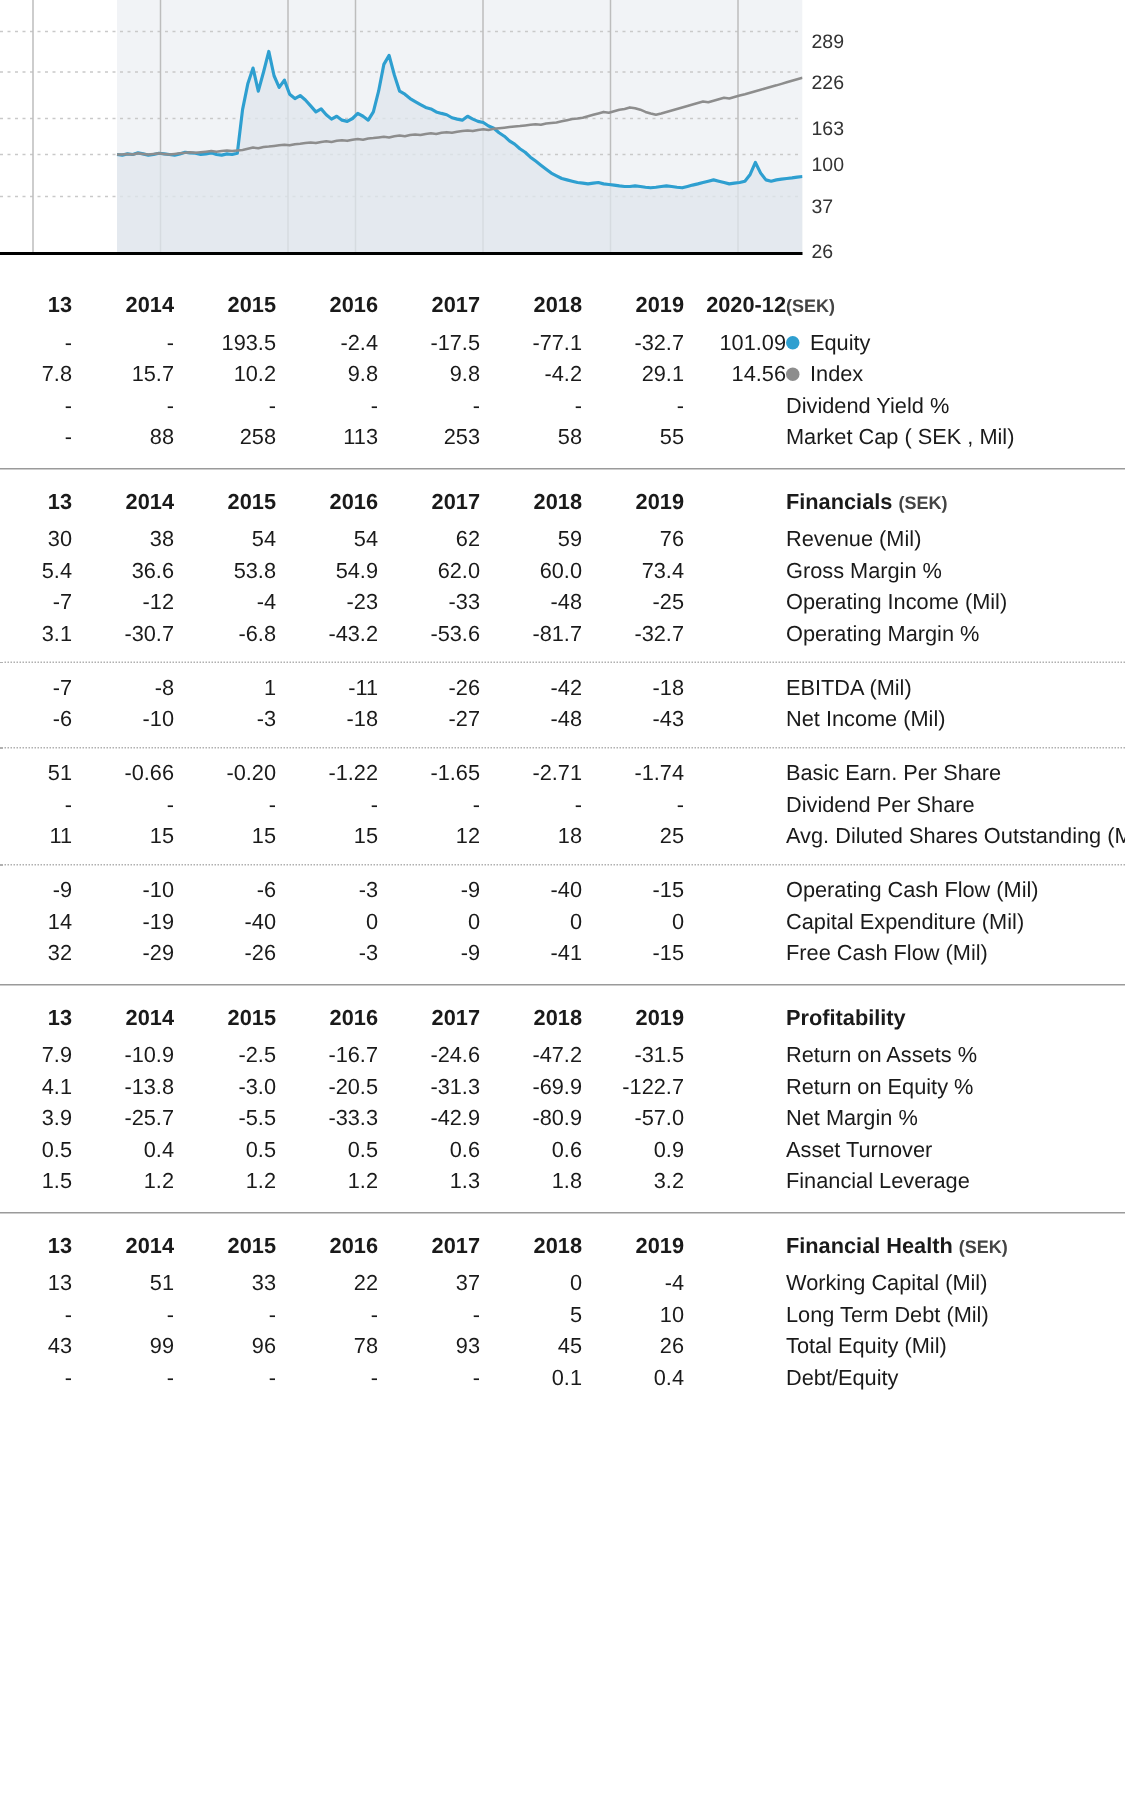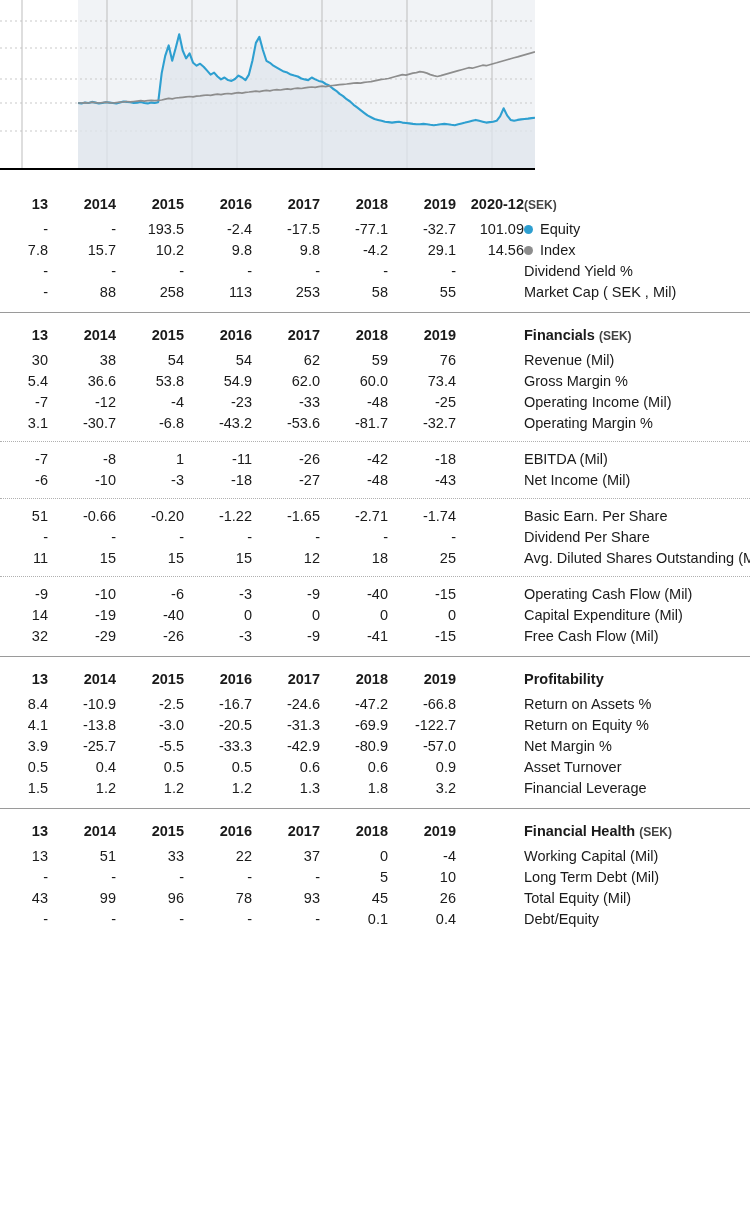--- a/index.html
+++ b/index.html
@@ -152,20 +152,28 @@
           <line x1="237" x2="237" y1="0" y2="168" stroke="#bdbdbd" stroke-width="1"></line>
           <line x1="322" x2="322" y1="0" y2="168" stroke="#bdbdbd" stroke-width="1"></line>
           <line x1="407" x2="407" y1="0" y2="168" stroke="#bdbdbd" stroke-width="1"></line>
           <line x1="492" x2="492" y1="0" y2="168" stroke="#bdbdbd" stroke-width="1"></line>
           <path d="M78.0 103.0 L81.5 103.4 L85.0 102.6 L88.5 103.0 L92.0 101.9 L95.4 102.6 L98.9 103.4 L102.4 103.0 L105.9 102.2 L109.4 102.6 L112.9 103.0 L116.4 103.4 L119.9 102.6 L123.4 101.5 L126.8 101.9 L130.3 102.2 L133.8 103.0 L137.3 102.6 L140.8 101.9 L144.3 103.0 L147.8 103.4 L151.3 102.6 L154.7 103.0 L158.2 102.2 L161.7 73.1 L165.2 55.9 L168.7 45.4 L172.2 60.8 L175.7 48.0 L179.2 34.3 L182.7 50.5 L186.1 58.3 L189.6 53.4 L193.1 62.8 L196.6 65.7 L200.1 63.7 L203.6 66.7 L207.1 70.6 L210.6 74.6 L214.1 72.6 L217.5 76.5 L221.0 79.4 L224.5 77.5 L228.0 80.1 L231.5 80.9 L235.0 79.0 L238.5 75.6 L242.0 77.5 L245.5 80.1 L248.9 74.6 L252.4 60.8 L255.9 42.9 L259.4 36.9 L262.9 50.0 L266.4 60.8 L269.9 62.8 L273.4 65.7 L276.8 67.7 L280.3 69.7 L283.8 71.6 L287.3 72.6 L290.8 74.6 L294.3 75.6 L297.8 76.5 L301.3 78.5 L304.8 79.4 L308.2 80.1 L311.7 77.5 L315.2 79.4 L318.7 80.9 L322.2 81.7 L325.7 84.0 L329.2 85.5 L332.7 88.5 L336.2 90.8 L339.6 93.9 L343.1 96.1 L346.6 99.2 L350.1 101.5 L353.6 104.8 L357.1 107.4 L360.6 110.1 L364.1 112.8 L367.5 115.4 L371.0 117.2 L374.5 119.0 L378.0 119.9 L381.5 120.8 L385.0 121.7 L388.5 122.1 L392.0 122.6 L395.5 122.1 L398.9 121.7 L402.4 122.6 L405.9 123.0 L409.4 123.4 L412.9 123.9 L416.4 124.3 L419.9 124.3 L423.4 123.9 L426.9 124.3 L430.3 124.8 L433.8 125.2 L437.3 124.8 L440.8 124.3 L444.3 123.9 L447.8 124.3 L451.3 124.8 L454.8 125.2 L458.3 124.3 L461.7 123.4 L465.2 122.6 L468.7 121.7 L472.2 120.8 L475.7 119.9 L479.2 120.8 L482.7 121.7 L486.2 122.6 L489.6 122.1 L493.1 121.7 L496.6 120.8 L500.1 116.3 L503.6 108.3 L507.1 115.4 L510.6 119.9 L514.1 120.8 L517.6 119.9 L521.0 119.4 L524.5 119.0 L528.0 118.6 L531.5 118.1 L535.0 117.7 L535 168 L78 168 Z" fill="#dfe6ec" opacity="0.75"></path>
           <path d="M78.0 103.0 L81.5 103.4 L85.0 102.6 L88.5 103.0 L92.0 101.9 L95.4 102.6 L98.9 103.4 L102.4 103.0 L105.9 102.2 L109.4 102.6 L112.9 103.0 L116.4 103.4 L119.9 102.6 L123.4 101.5 L126.8 101.9 L130.3 102.2 L133.8 103.0 L137.3 102.6 L140.8 101.9 L144.3 103.0 L147.8 103.4 L151.3 102.6 L154.7 103.0 L158.2 102.2 L161.7 73.1 L165.2 55.9 L168.7 45.4 L172.2 60.8 L175.7 48.0 L179.2 34.3 L182.7 50.5 L186.1 58.3 L189.6 53.4 L193.1 62.8 L196.6 65.7 L200.1 63.7 L203.6 66.7 L207.1 70.6 L210.6 74.6 L214.1 72.6 L217.5 76.5 L221.0 79.4 L224.5 77.5 L228.0 80.1 L231.5 80.9 L235.0 79.0 L238.5 75.6 L242.0 77.5 L245.5 80.1 L248.9 74.6 L252.4 60.8 L255.9 42.9 L259.4 36.9 L262.9 50.0 L266.4 60.8 L269.9 62.8 L273.4 65.7 L276.8 67.7 L280.3 69.7 L283.8 71.6 L287.3 72.6 L290.8 74.6 L294.3 75.6 L297.8 76.5 L301.3 78.5 L304.8 79.4 L308.2 80.1 L311.7 77.5 L315.2 79.4 L318.7 80.9 L322.2 81.7 L325.7 84.0 L329.2 85.5 L332.7 88.5 L336.2 90.8 L339.6 93.9 L343.1 96.1 L346.6 99.2 L350.1 101.5 L353.6 104.8 L357.1 107.4 L360.6 110.1 L364.1 112.8 L367.5 115.4 L371.0 117.2 L374.5 119.0 L378.0 119.9 L381.5 120.8 L385.0 121.7 L388.5 122.1 L392.0 122.6 L395.5 122.1 L398.9 121.7 L402.4 122.6 L405.9 123.0 L409.4 123.4 L412.9 123.9 L416.4 124.3 L419.9 124.3 L423.4 123.9 L426.9 124.3 L430.3 124.8 L433.8 125.2 L437.3 124.8 L440.8 124.3 L444.3 123.9 L447.8 124.3 L451.3 124.8 L454.8 125.2 L458.3 124.3 L461.7 123.4 L465.2 122.6 L468.7 121.7 L472.2 120.8 L475.7 119.9 L479.2 120.8 L482.7 121.7 L486.2 122.6 L489.6 122.1 L493.1 121.7 L496.6 120.8 L500.1 116.3 L503.6 108.3 L507.1 115.4 L510.6 119.9 L514.1 120.8 L517.6 119.9 L521.0 119.4 L524.5 119.0 L528.0 118.6 L531.5 118.1 L535.0 117.7" fill="none" stroke="#2e9fd0" stroke-width="2.1" stroke-linejoin="round"></path>
           <path d="M78.0 103.0 L81.5 103.0 L85.0 102.6 L88.5 103.0 L92.0 102.2 L95.4 102.6 L98.9 103.0 L102.4 102.6 L105.9 102.2 L109.4 102.6 L112.9 103.0 L116.4 102.6 L119.9 102.2 L123.4 101.9 L126.8 101.5 L130.3 101.9 L133.8 101.5 L137.3 101.1 L140.8 100.7 L144.3 101.1 L147.8 100.7 L151.3 100.3 L154.7 100.7 L158.2 100.3 L161.7 100.0 L165.2 99.2 L168.7 98.4 L172.2 98.8 L175.7 98.0 L179.2 97.7 L182.7 97.3 L186.1 96.9 L189.6 96.5 L193.1 96.9 L196.6 96.1 L200.1 95.8 L203.6 95.4 L207.1 95.0 L210.6 95.4 L214.1 94.6 L217.5 94.2 L221.0 94.6 L224.5 93.9 L228.0 93.5 L231.5 93.9 L235.0 93.1 L238.5 92.7 L242.0 93.1 L245.5 92.3 L248.9 92.0 L252.4 91.6 L255.9 91.2 L259.4 91.6 L262.9 90.8 L266.4 90.4 L269.9 90.8 L273.4 90.0 L276.8 89.7 L280.3 90.0 L283.8 89.3 L287.3 88.9 L290.8 89.3 L294.3 88.5 L297.8 88.1 L301.3 88.5 L304.8 87.8 L308.2 87.4 L311.7 87.0 L315.2 87.4 L318.7 86.6 L322.2 86.2 L325.7 86.6 L329.2 85.9 L332.7 85.5 L336.2 85.1 L339.6 84.7 L343.1 84.3 L346.6 84.0 L350.1 83.6 L353.6 83.2 L357.1 82.8 L360.6 83.2 L364.1 82.4 L367.5 82.0 L371.0 81.7 L374.5 80.9 L378.0 80.1 L381.5 79.4 L385.0 79.0 L388.5 78.5 L392.0 77.5 L395.5 76.5 L398.9 75.6 L402.4 74.6 L405.9 75.1 L409.4 74.1 L412.9 73.1 L416.4 72.6 L419.9 71.6 L423.4 72.1 L426.9 73.1 L430.3 74.6 L433.8 75.6 L437.3 76.5 L440.8 75.6 L444.3 74.6 L447.8 73.6 L451.3 72.6 L454.8 71.6 L458.3 70.6 L461.7 69.7 L465.2 68.7 L468.7 67.7 L472.2 68.2 L475.7 67.2 L479.2 66.2 L482.7 65.2 L486.2 65.7 L489.6 64.7 L493.1 63.7 L496.6 62.8 L500.1 61.8 L503.6 60.8 L507.1 59.8 L510.6 58.8 L514.1 57.8 L517.6 56.9 L521.0 55.9 L524.5 54.9 L528.0 53.9 L531.5 52.9 L535.0 51.9" fill="none" stroke="#8d8d8d" stroke-width="1.7" stroke-linejoin="round"></path>
         </svg>
     </div>
     <div class="axis-line"></div>
+    <div class="y-labels">
+      <div class="y-label" style="top:21px">289</div>
+      <div class="y-label" style="top:48px">226</div>
+      <div class="y-label" style="top:79px">163</div>
+      <div class="y-label" style="top:103px">100</div>
+      <div class="y-label" style="top:131px">37</div>
+      <div class="y-label" style="top:161px">26</div>
+    </div>
   </div>
 
   <div class="tables">
     <table class="fin" id="fin-table">
       <colgroup>
         <col style="width:48px">
         <col style="width:68px">
         <col style="width:68px">
         <col style="width:68px">
         <col style="width:68px">
@@ -403,27 +411,27 @@
             <td class="num">2014</td>
             <td class="num">2015</td>
             <td class="num">2016</td>
             <td class="num">2017</td>
             <td class="num">2018</td>
             <td class="num">2019</td>
             <td class="num"></td>
             <td class="lbl">Profitability</td>
           </tr>
           <tr>
-            <td class="num">8.4</td>
+            <td class="num">7.9</td>
             <td class="num">-10.9</td>
             <td class="num">-2.5</td>
             <td class="num">-16.7</td>
             <td class="num">-24.6</td>
             <td class="num">-47.2</td>
-            <td class="num">-66.8</td>
+            <td class="num">-31.5</td>
             <td class="num"></td>
             <td class="lbl">Return on Assets %</td>
           </tr>
           <tr>
             <td class="num">4.1</td>
             <td class="num">-13.8</td>
             <td class="num">-3.0</td>
             <td class="num">-20.5</td>
             <td class="num">-31.3</td>
             <td class="num">-69.9</td>

